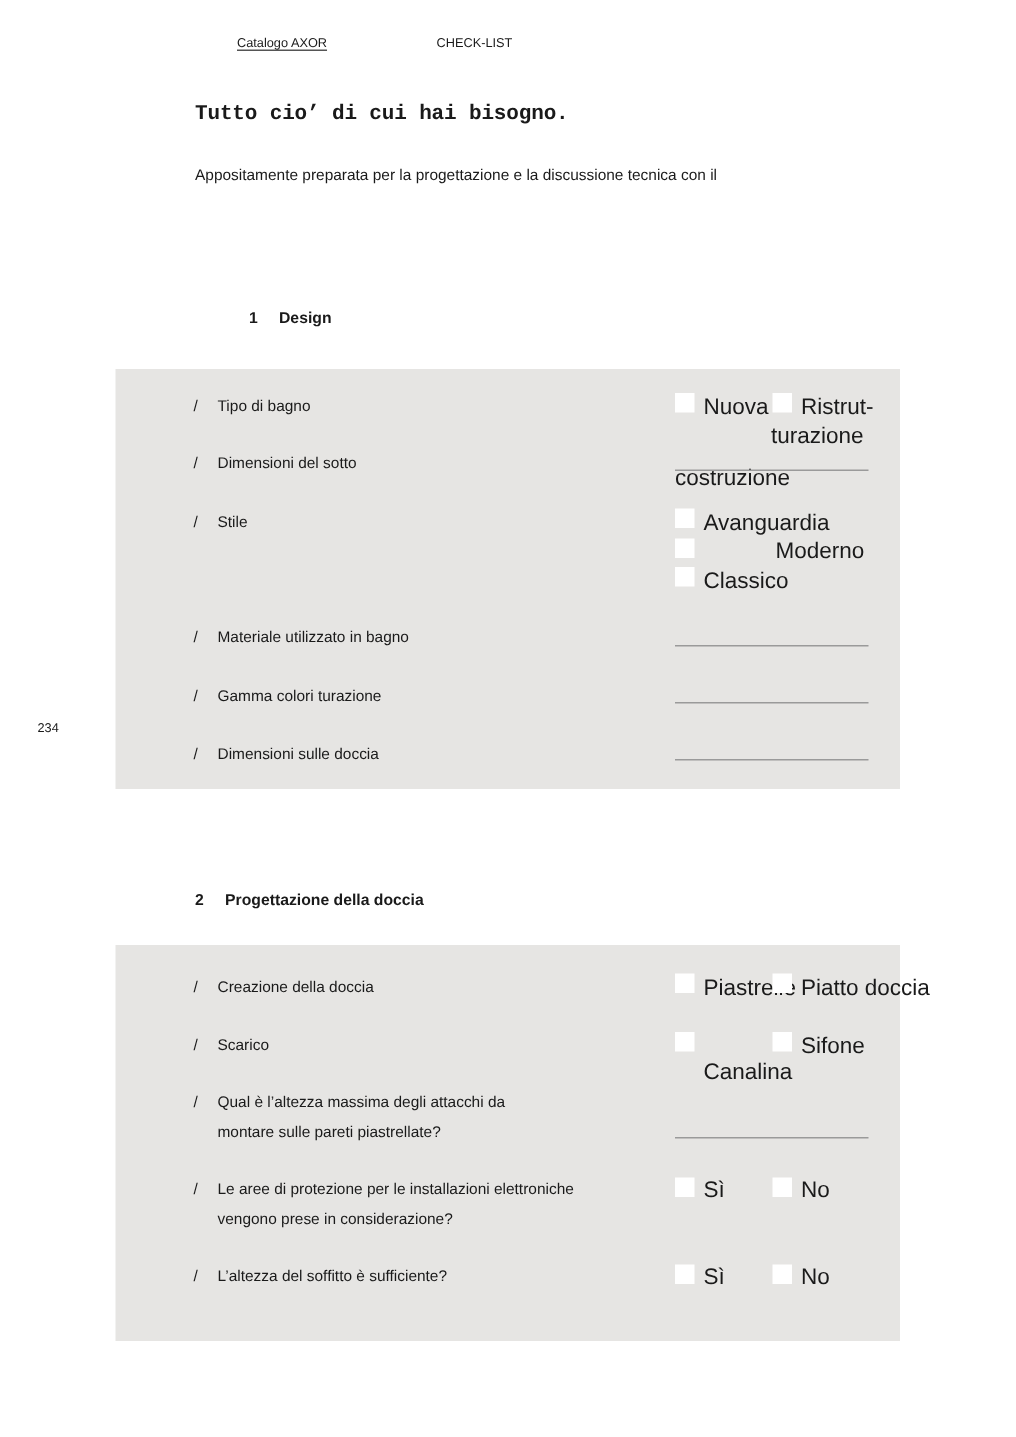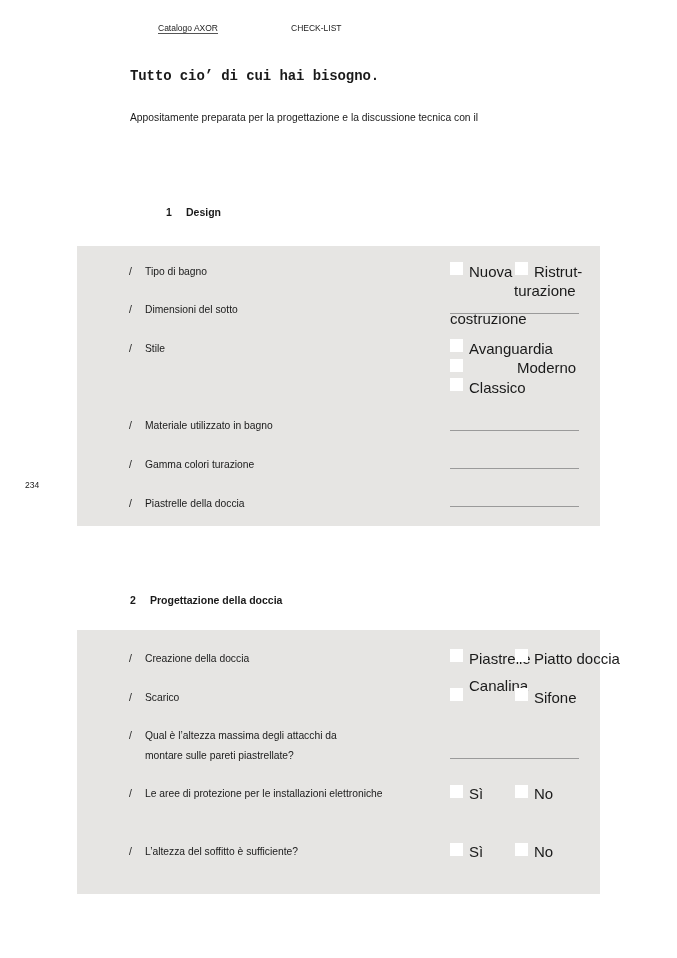--- a/index.html
+++ b/index.html
@@ -77,21 +77,21 @@
   <div class="line" style="top:184px;"></div>
 
   <div class="q" style="top:209px;">
     <span class="slash">/</span>
     <span class="txt">Gamma colori turazione</span>
   </div>
   <div class="line" style="top:222px;"></div>
 
   <div class="q" style="top:248px;">
     <span class="slash">/</span>
-    <span class="txt">Piastrelle della doccia</span>
+    <span class="txt">Dimensioni sulle doccia</span>
   </div>
   <div class="line" style="top:260px;"></div>
 </div>
 
 <div class="abs sec" style="top:594px;">
   <span class="num">2</span><span>Progettazione della doccia</span>
 </div>
 
 <div class="panel" style="top:630px;height:264px;">
 
@@ -102,37 +102,38 @@
   <div class="cb" style="left:373px;top:19px;"></div>
   <div class="opt" style="left:392px;top:19px;">Piastrelle</div>
   <div class="cb" style="left:438px;top:19px;"></div>
   <div class="opt" style="left:457px;top:19px;">Piatto doccia</div>
 
   <div class="q" style="top:58px;">
     <span class="slash">/</span>
     <span class="txt">Scarico</span>
   </div>
   <div class="cb" style="left:373px;top:58px;"></div>
-  <div class="opt" style="left:392px;top:46px;">Canalina</div>
+  <div class="opt" style="left:392px;top:75px;">Canalina</div>
   <div class="cb" style="left:438px;top:58px;"></div>
   <div class="opt" style="left:457px;top:58px;">Sifone</div>
 
   <div class="q" style="top:96px;">
     <span class="slash">/</span>
     <span class="txt">
       <span style="display:block;">Qual è l’altezza massima degli attacchi da</span>
       <span style="display:block;">montare sulle pareti piastrellate?</span>
     </span>
   </div>
   <div class="line" style="top:128px;"></div>
 
   <div class="q" style="top:154px;">
     <span class="slash">/</span>
     <span class="txt">
       <span style="display:block;">Le aree di protezione per le installazioni elettroniche</span>
+      <span style="display:block;">vengono prese in considerazione?</span>
     </span>
   </div>
   <div class="cb" style="left:373px;top:155px;"></div>
   <div class="opt" style="left:392px;top:154px;">Sì</div>
   <div class="cb" style="left:438px;top:155px;"></div>
   <div class="opt" style="left:457px;top:154px;">No</div>
 
   <div class="q" style="top:212px;">
     <span class="slash">/</span>
     <span class="txt">L’altezza del soffitto è sufficiente?</span>

